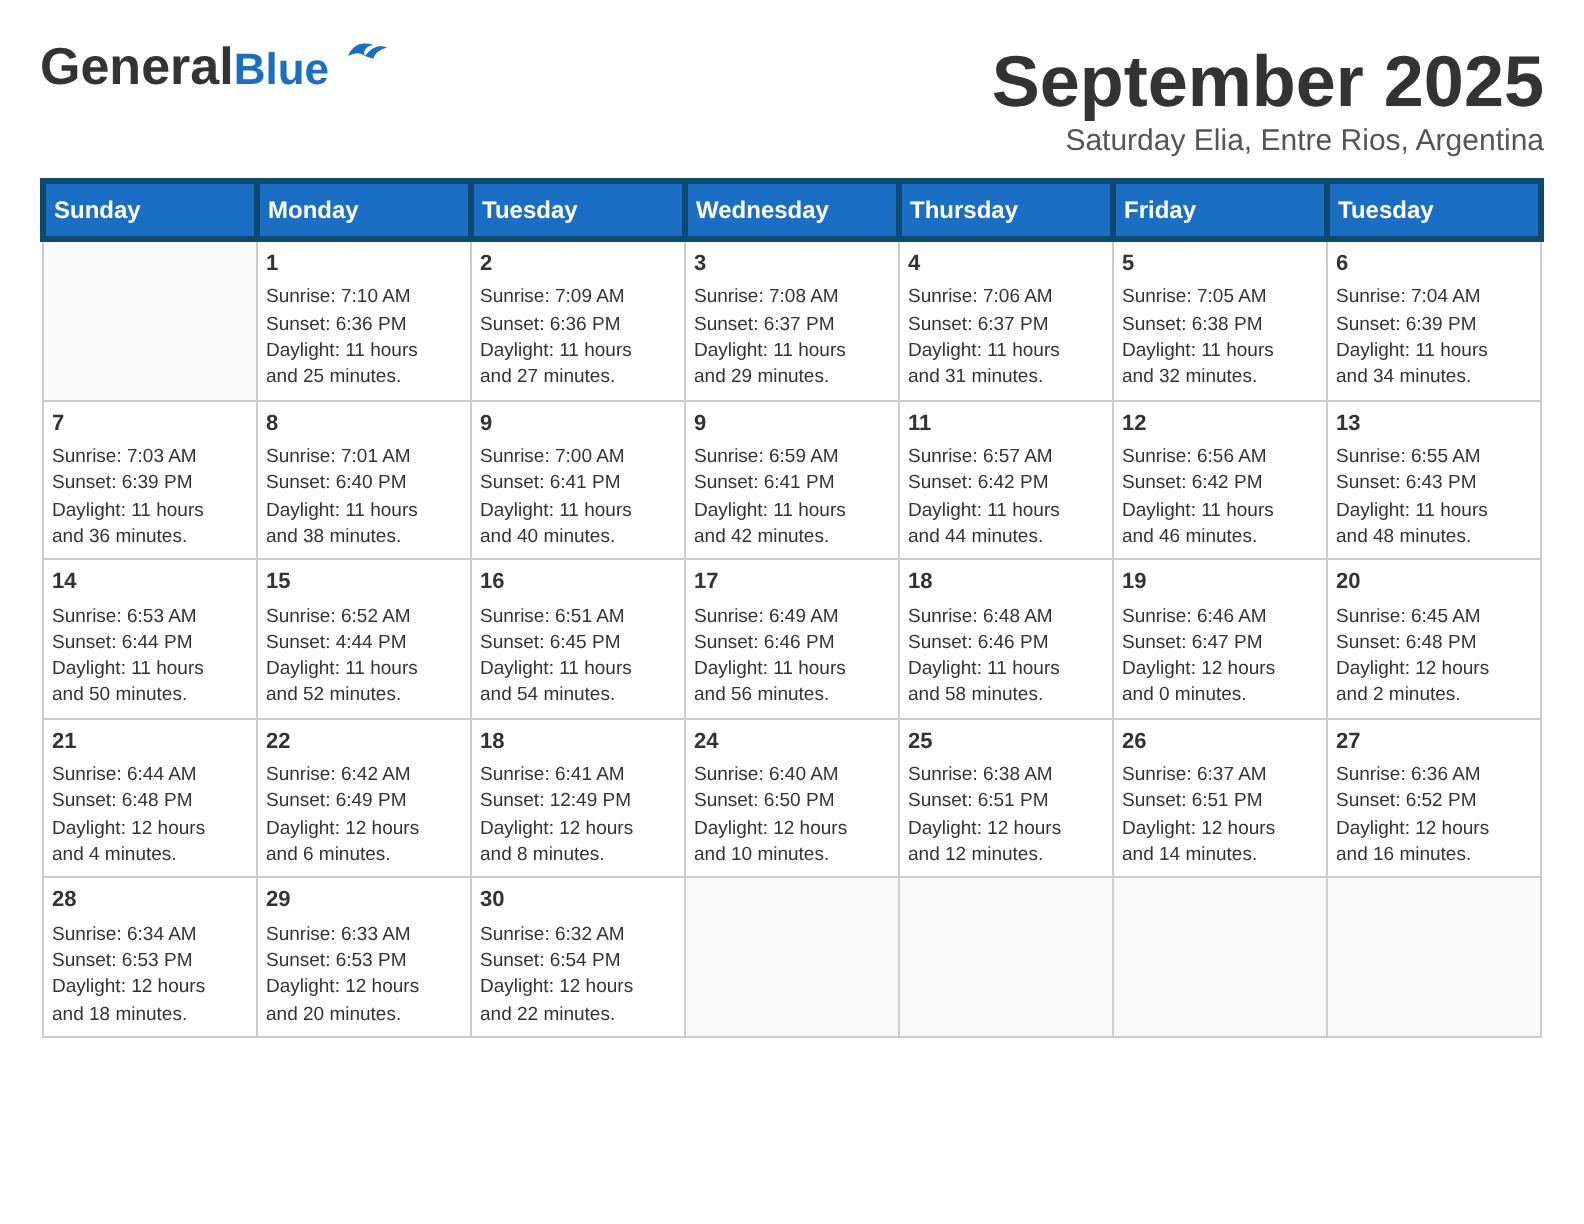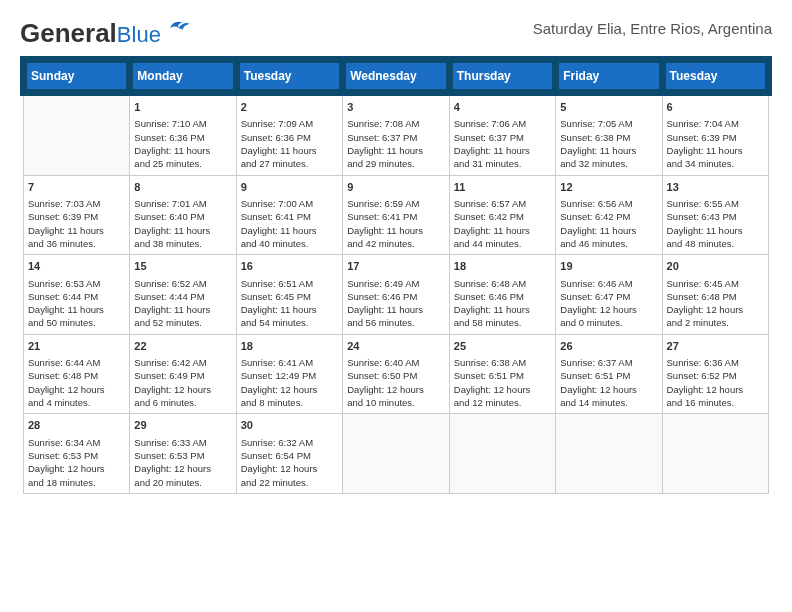--- a/index.html
+++ b/index.html
@@ -47,21 +47,21 @@
       border-collapse: collapse;
       font-size: 10px;
     }
     .calendar th {
       background-color: #1a6fc4;
       color: #fff;
       padding: 6px 4px;
       text-align: left;
       font-size: 12px;
       font-weight: bold;
-      border: 7px solid #0c4a6e;
+      border: 3px solid #0c4a6e;
     }
     .calendar td {
       border: 1px solid #ccc;
       vertical-align: top;
       padding: 4px;
       width: 107px;
       min-height: 80px;
       font-size: 9.5px;
       color: #333;
       line-height: 1.4;
@@ -79,29 +79,30 @@
       background: #f9f9f9;
     }
   </style>
 </head>
 <body>
 
 <div class="header">
   <div class="logo">
     <div style="display:flex;align-items:center;">
       <span class="logo-text">
-        <span style="color:#333;font-weight:bold;font-size:26px;">General</span><span style="color:#1a6fc4;font-weight:normal;font-size:22px;">Blue</span>
+        <span style="color:#333;font-weight:bold;font-size:26px;">General</span><span style="color:#1a6fc4;font-weight:bold;font-size:22px;">Blue</span>
       </span>
       <svg width="28" height="28" viewBox="0 0 40 40" style="margin-left:2px;margin-top:-10px;">
         <path d="M10,20 Q15,8 28,12 Q20,14 22,20 Q18,16 10,20Z" fill="#1a6fc4"></path>
         <path d="M22,20 Q30,10 38,14 Q30,16 28,22Z" fill="#1a6fc4"></path>
       </svg>
     </div>
   </div>
   <div class="title-block">
+    <div class="month-title">September 2025</div>
     <div class="subtitle">Saturday Elia, Entre Rios, Argentina</div>
   </div>
 </div>
 
 <table class="calendar">
   <thead>
     <tr>
     <th>Sunday</th>
         <th>Monday</th>
         <th>Tuesday</th>

